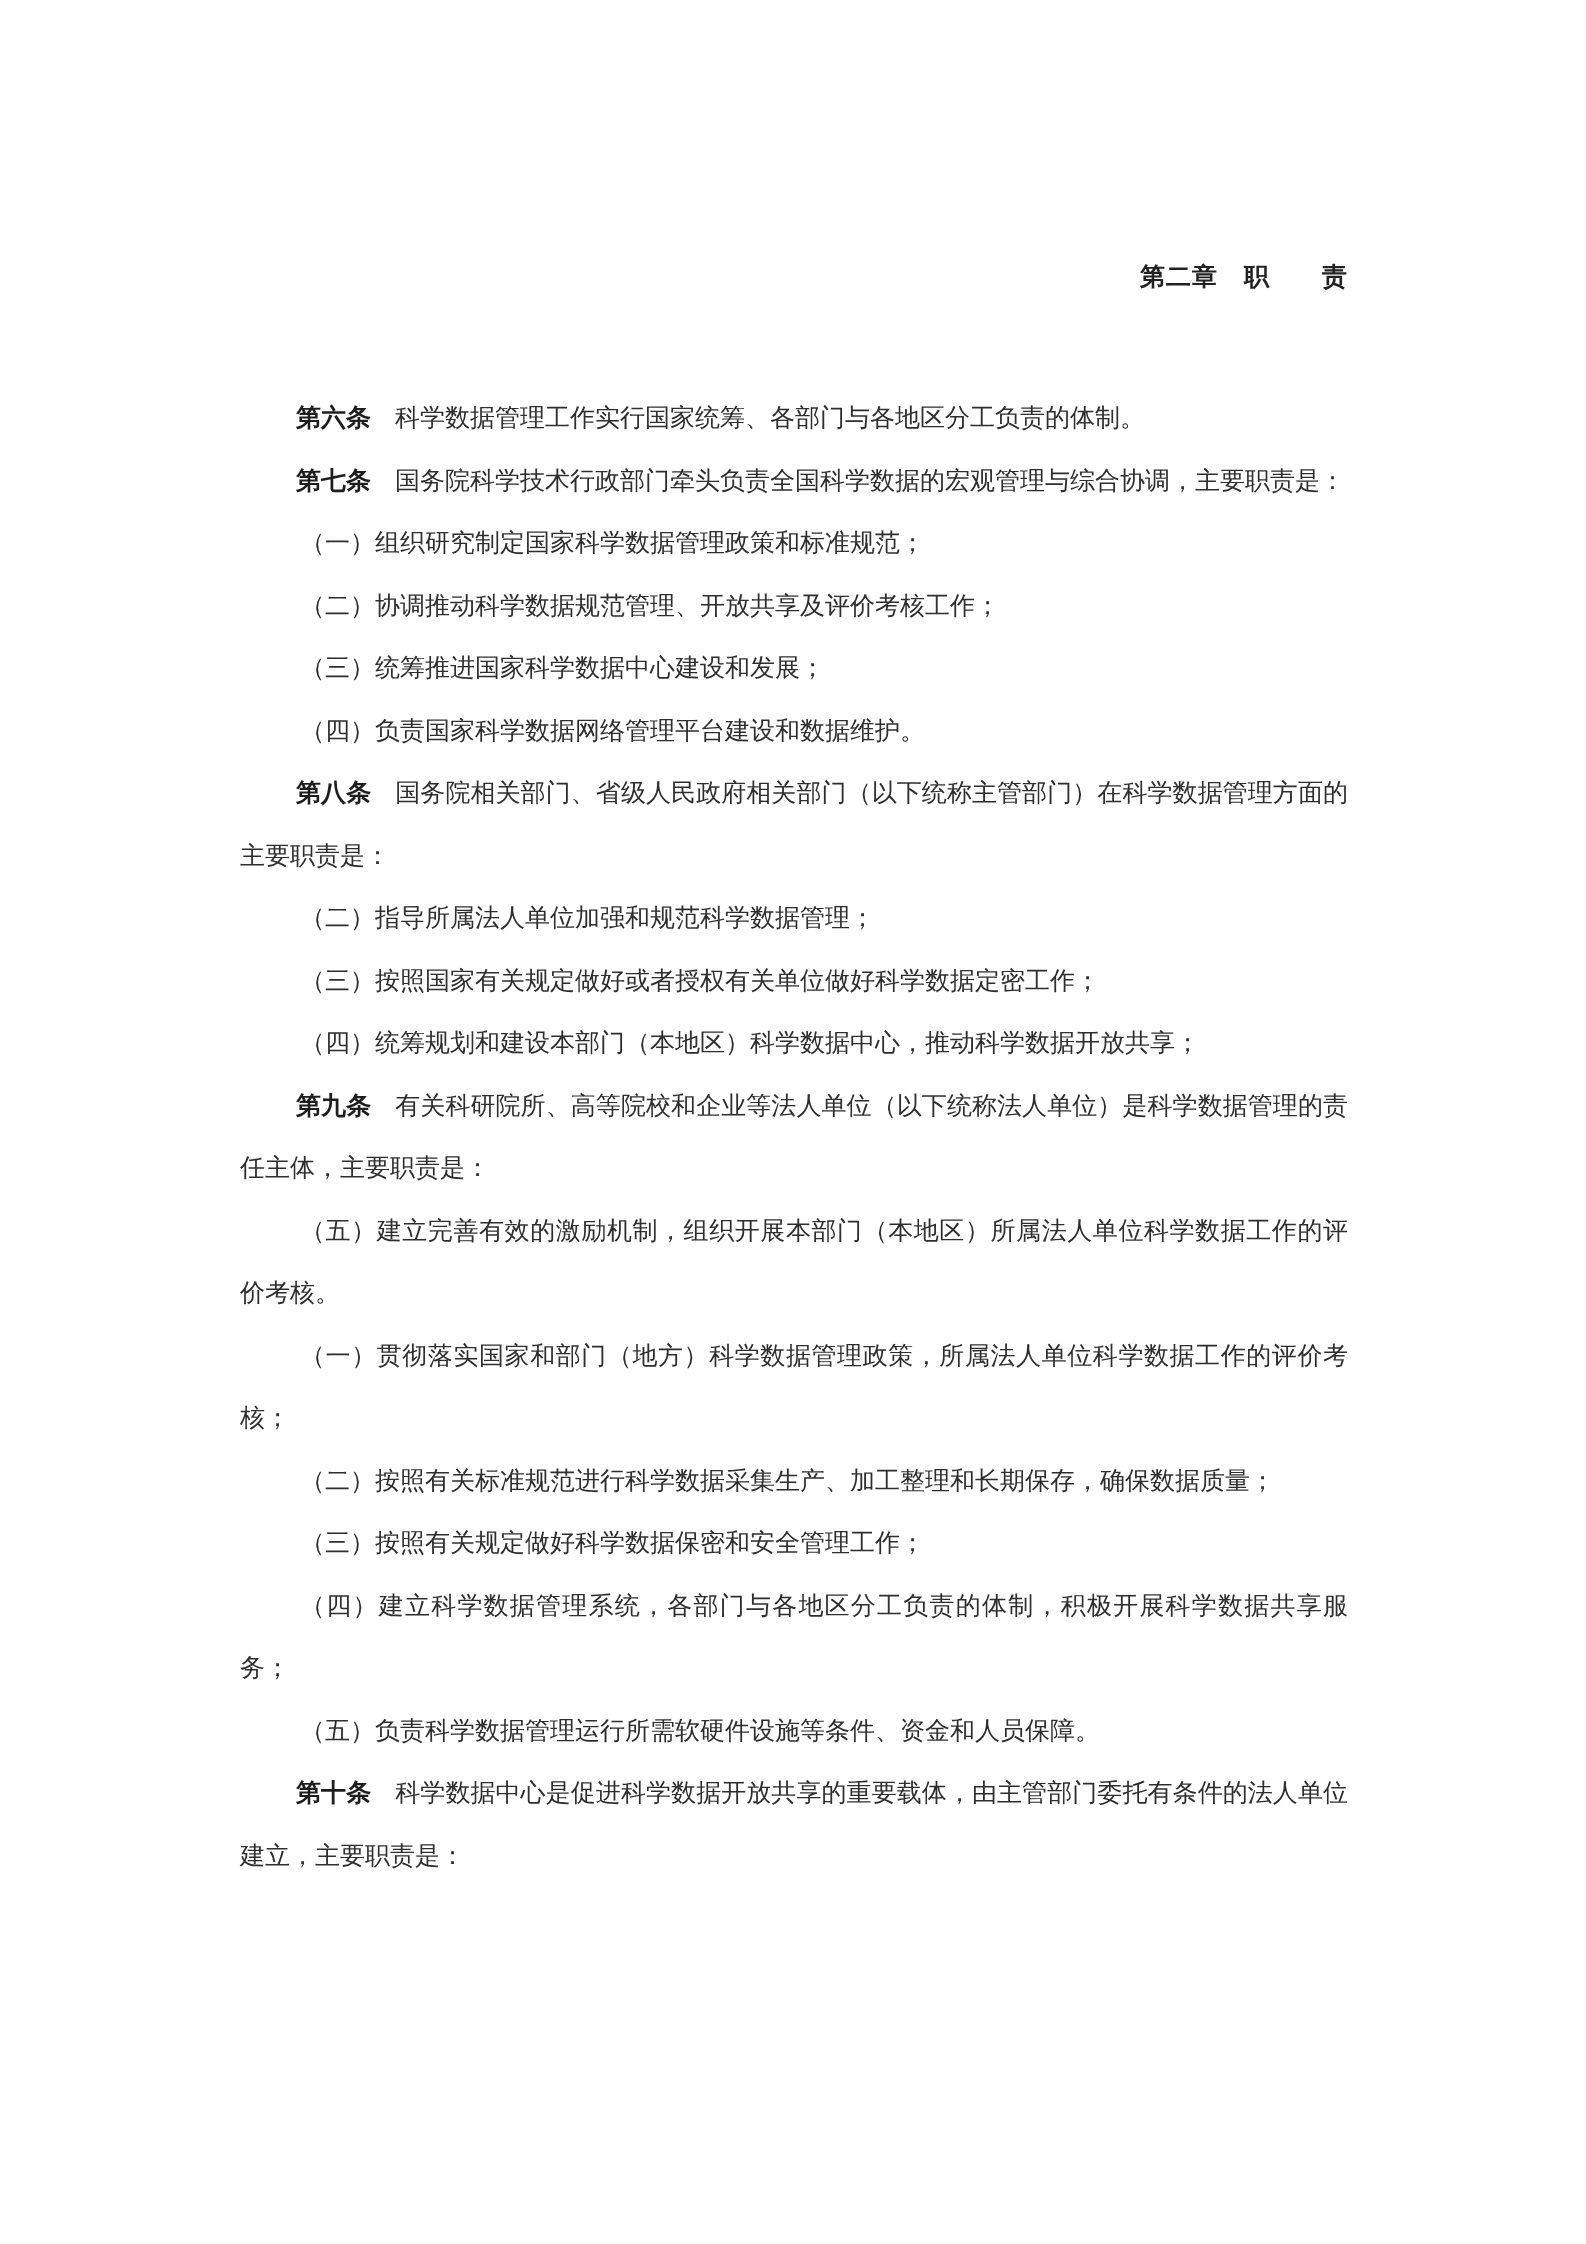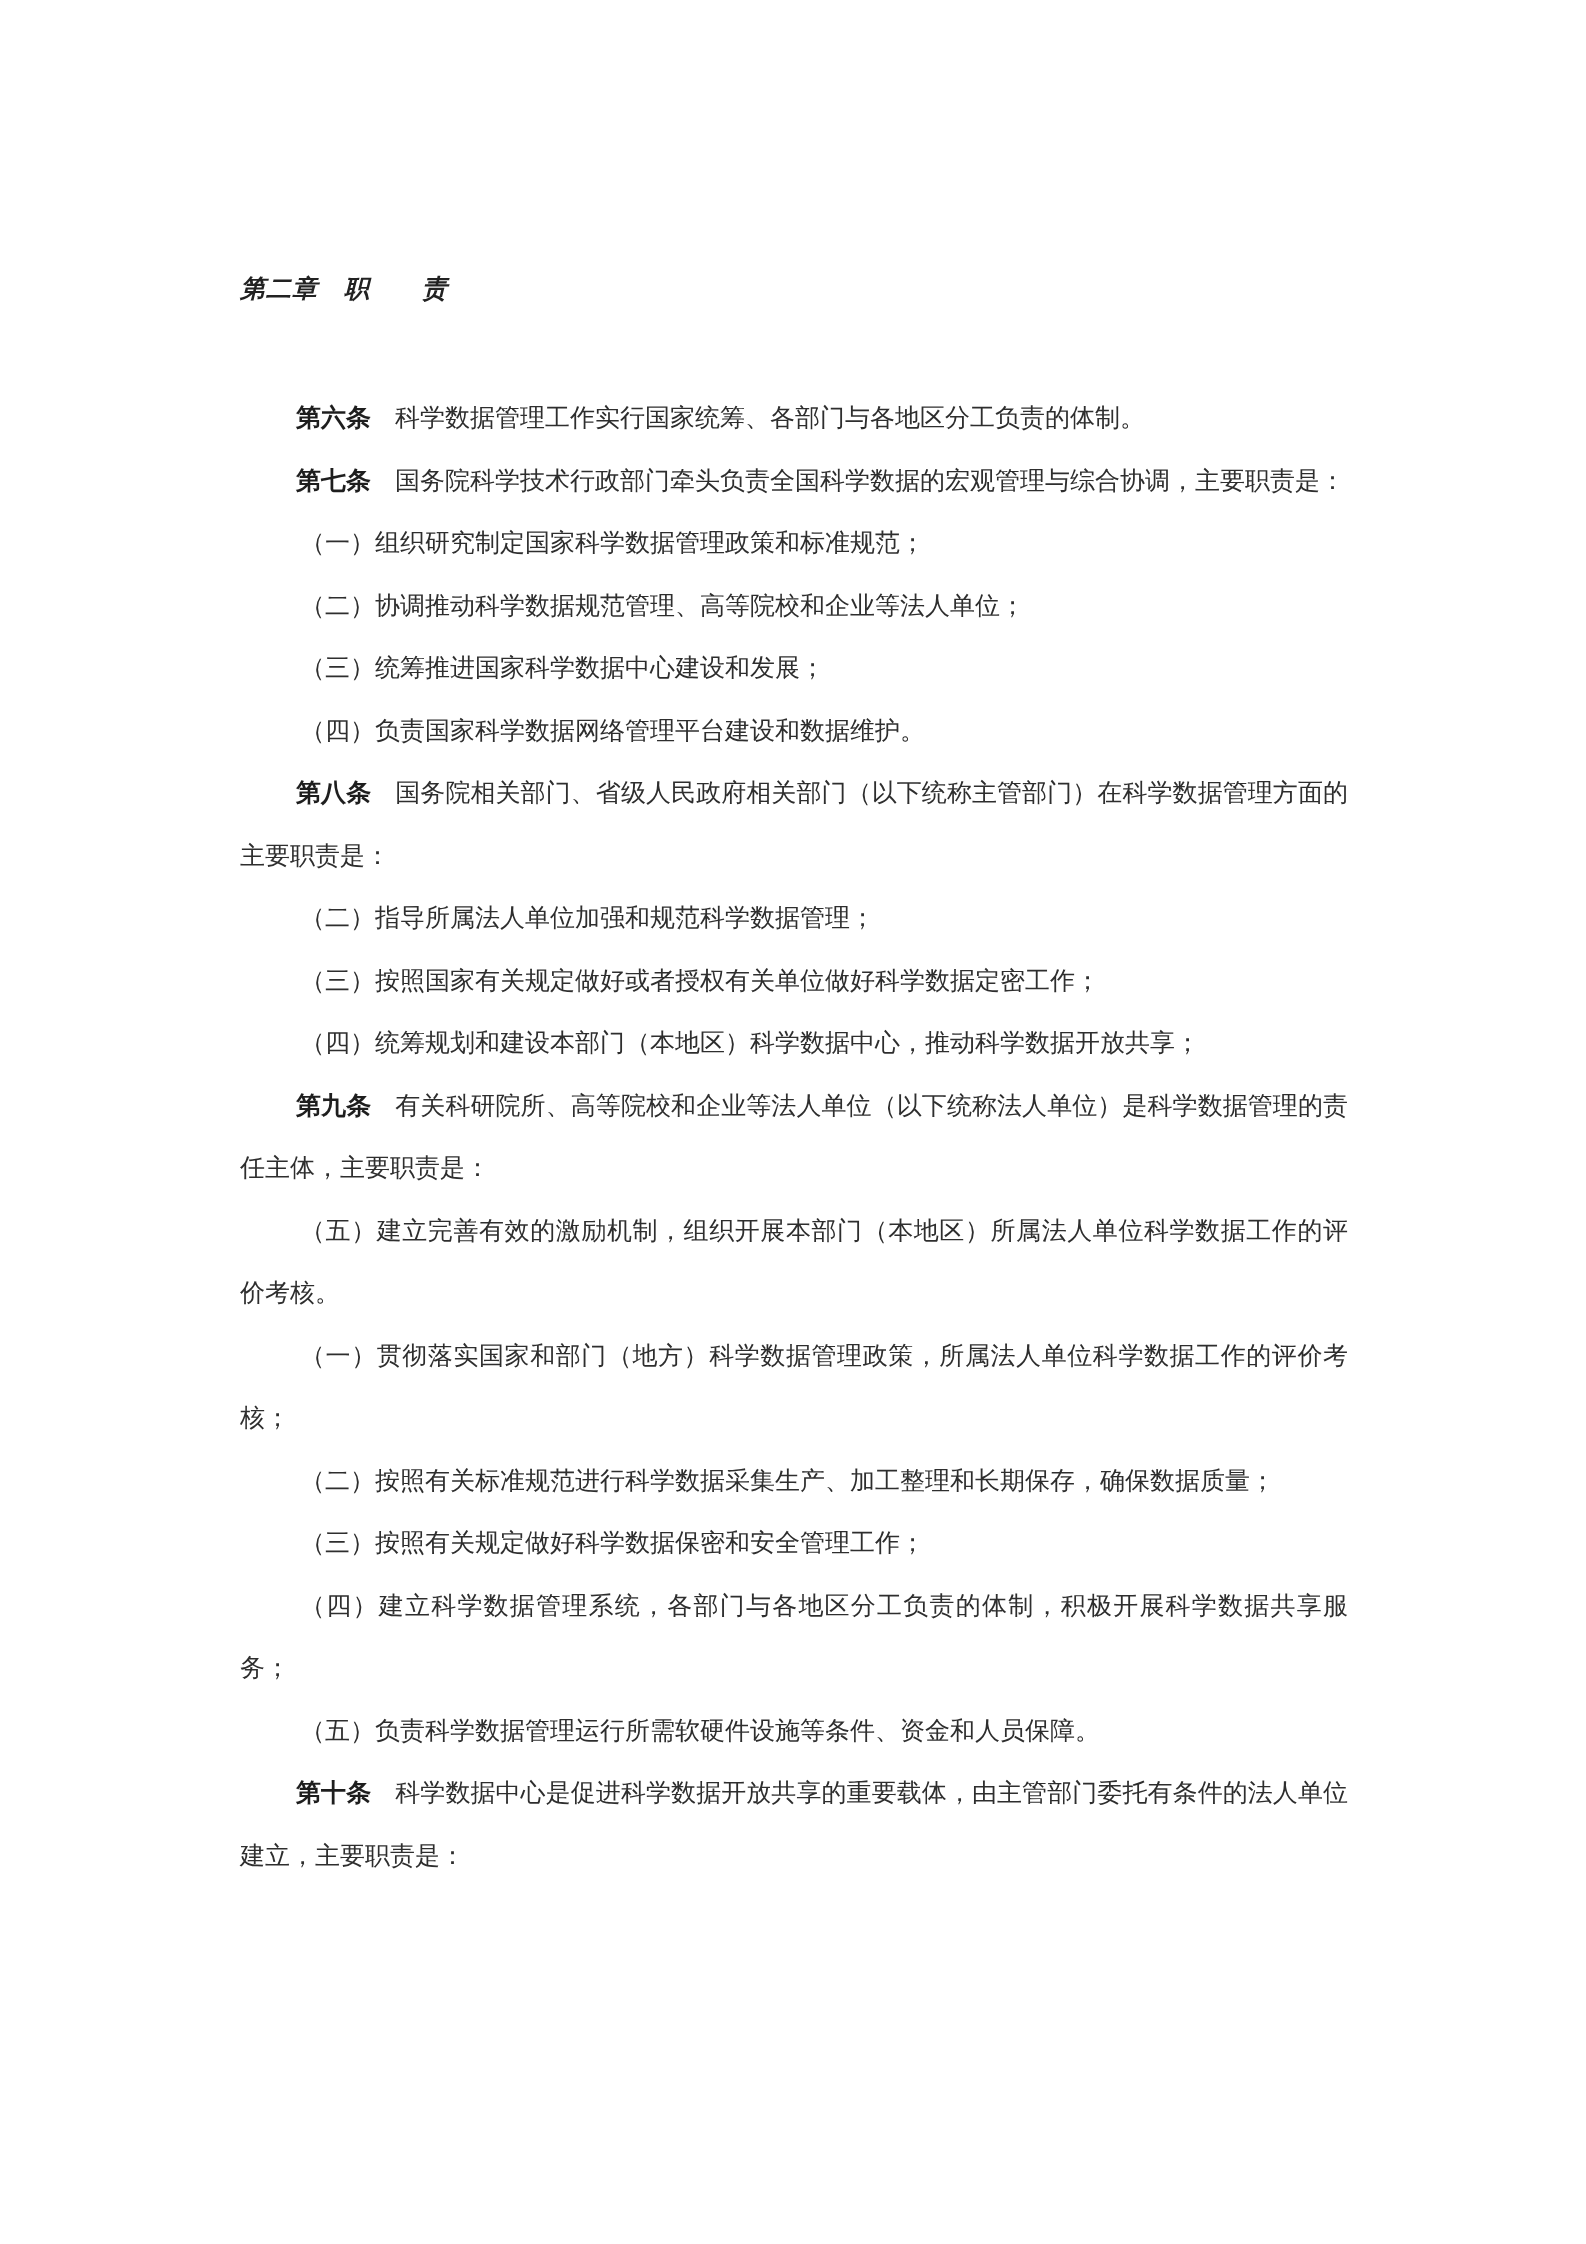--- a/index.html
+++ b/index.html
@@ -16,30 +16,29 @@
       font-family: "DejaVu Serif", "Liberation Serif", serif;
     }
     .page {
       position: absolute;
       left: 240px;
       top: 0;
       width: 1108px;
     }
     .chapter-title {
       position: absolute;
-      top: 272px;
+      top: 260px;
       left: 0;
       width: 1108px;
-      text-align: left;
+      text-align: right;
       font-size: 25px;
       font-weight: bold;
       letter-spacing: 1px;
       white-space: pre;
       color: #222;
-      font-style: italic;
     }
     .body {
       position: absolute;
       top: 387px;
       left: 0;
       width: 1108px;
     }
     .para {
       font-size: 25px;
       line-height: 62.5px;
@@ -60,21 +59,21 @@
 </head>
 <body>
 
 <div class="page">
   <div class="chapter-title">第二章　职　　责</div>
 
   <div class="body">
     <p class="para"><span class="art">第六条</span><span>科学数据管理工作实行国家统筹、各部门与各地区分工负责的体制。</span></p>
     <p class="para"><span class="art">第七条</span><span>国务院科学技术行政部门牵头负责全国科学数据的宏观管理与综合协调，主要职责是：</span></p>
     <p class="para item">（一）组织研究制定国家科学数据管理政策和标准规范；</p>
-    <p class="para item">（二）协调推动科学数据规范管理、高等院校和企业等法人单位；</p>
+    <p class="para item">（二）协调推动科学数据规范管理、开放共享及评价考核工作；</p>
     <p class="para item">（三）统筹推进国家科学数据中心建设和发展；</p>
     <p class="para item">（四）负责国家科学数据网络管理平台建设和数据维护。</p>
     <p class="para"><span class="art">第八条</span><span>国务院相关部门、省级人民政府相关部门（以下统称主管部门）在科学数据管理方面的主要职责是：</span></p>
     <p class="para item">（二）指导所属法人单位加强和规范科学数据管理；</p>
     <p class="para item">（三）按照国家有关规定做好或者授权有关单位做好科学数据定密工作；</p>
     <p class="para item">（四）统筹规划和建设本部门（本地区）科学数据中心，推动科学数据开放共享；</p>
     <p class="para"><span class="art">第九条</span><span>有关科研院所、高等院校和企业等法人单位（以下统称法人单位）是科学数据管理的责任主体，主要职责是：</span></p>
     <p class="para item">（五）建立完善有效的激励机制，组织开展本部门（本地区）所属法人单位科学数据工作的评价考核。</p>
     <p class="para item">（一）贯彻落实国家和部门（地方）科学数据管理政策，所属法人单位科学数据工作的评价考核；</p>
     <p class="para item">（二）按照有关标准规范进行科学数据采集生产、加工整理和长期保存，确保数据质量；</p>

